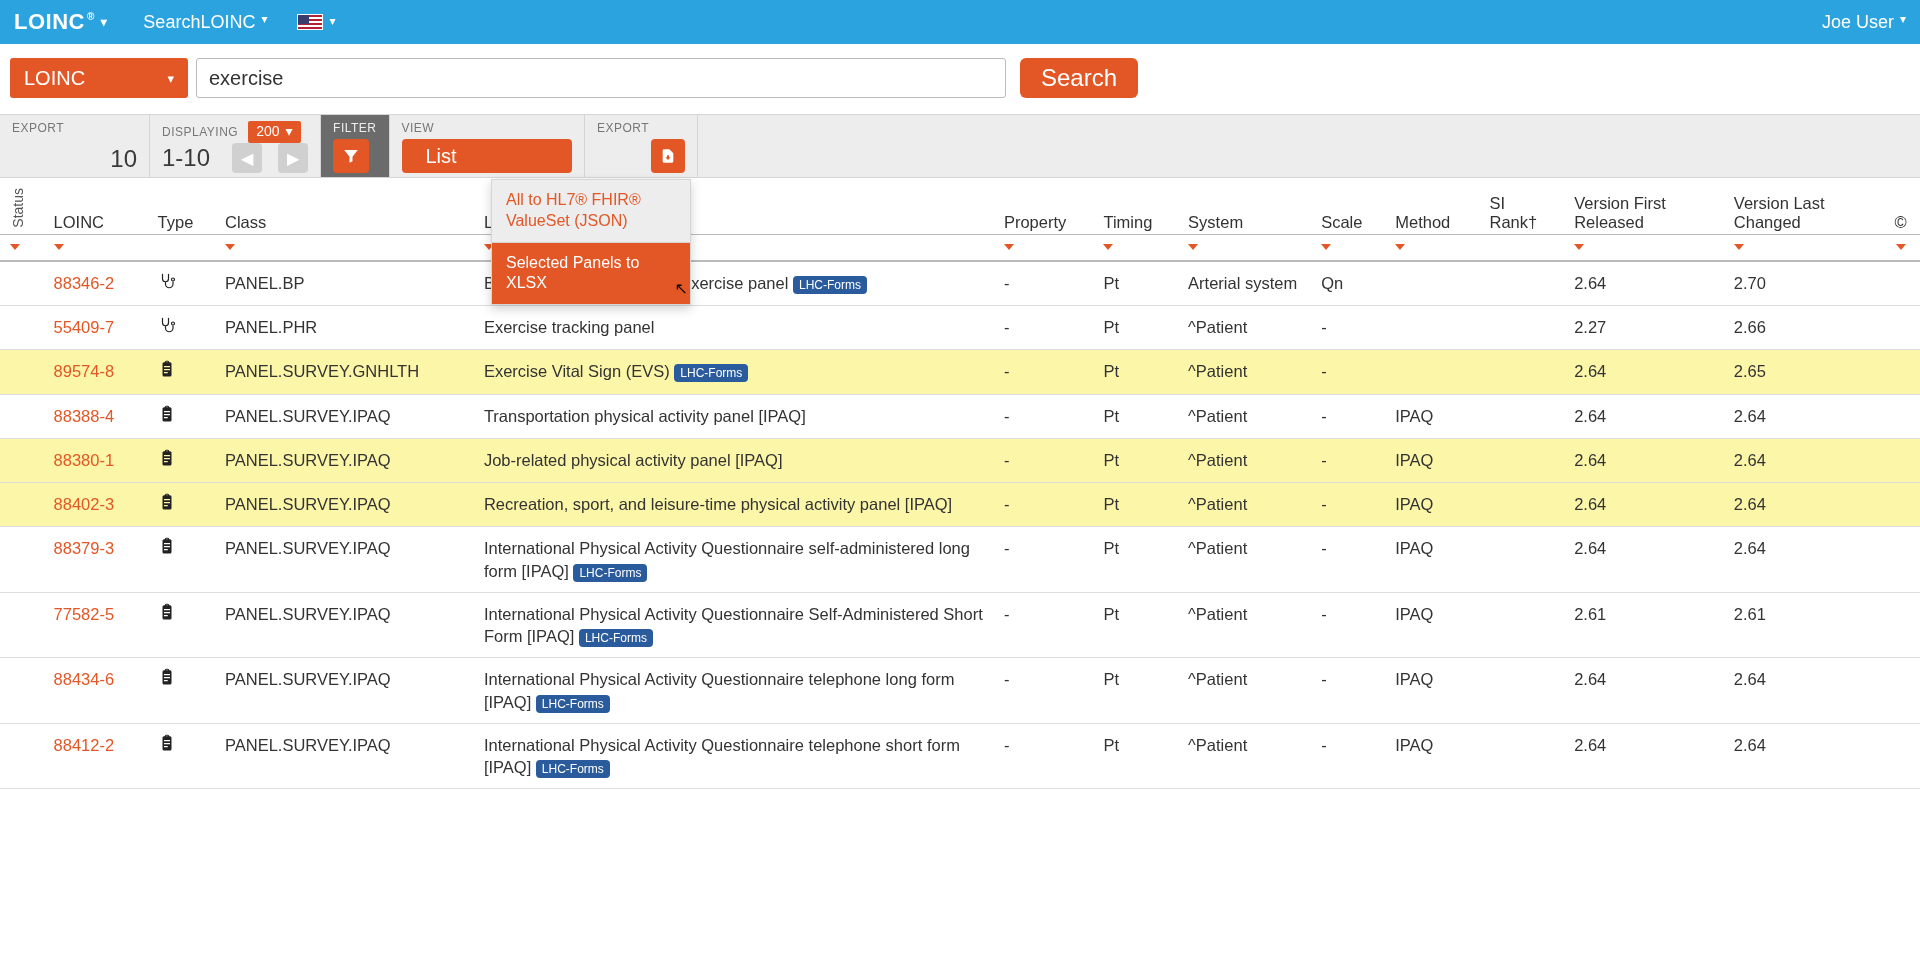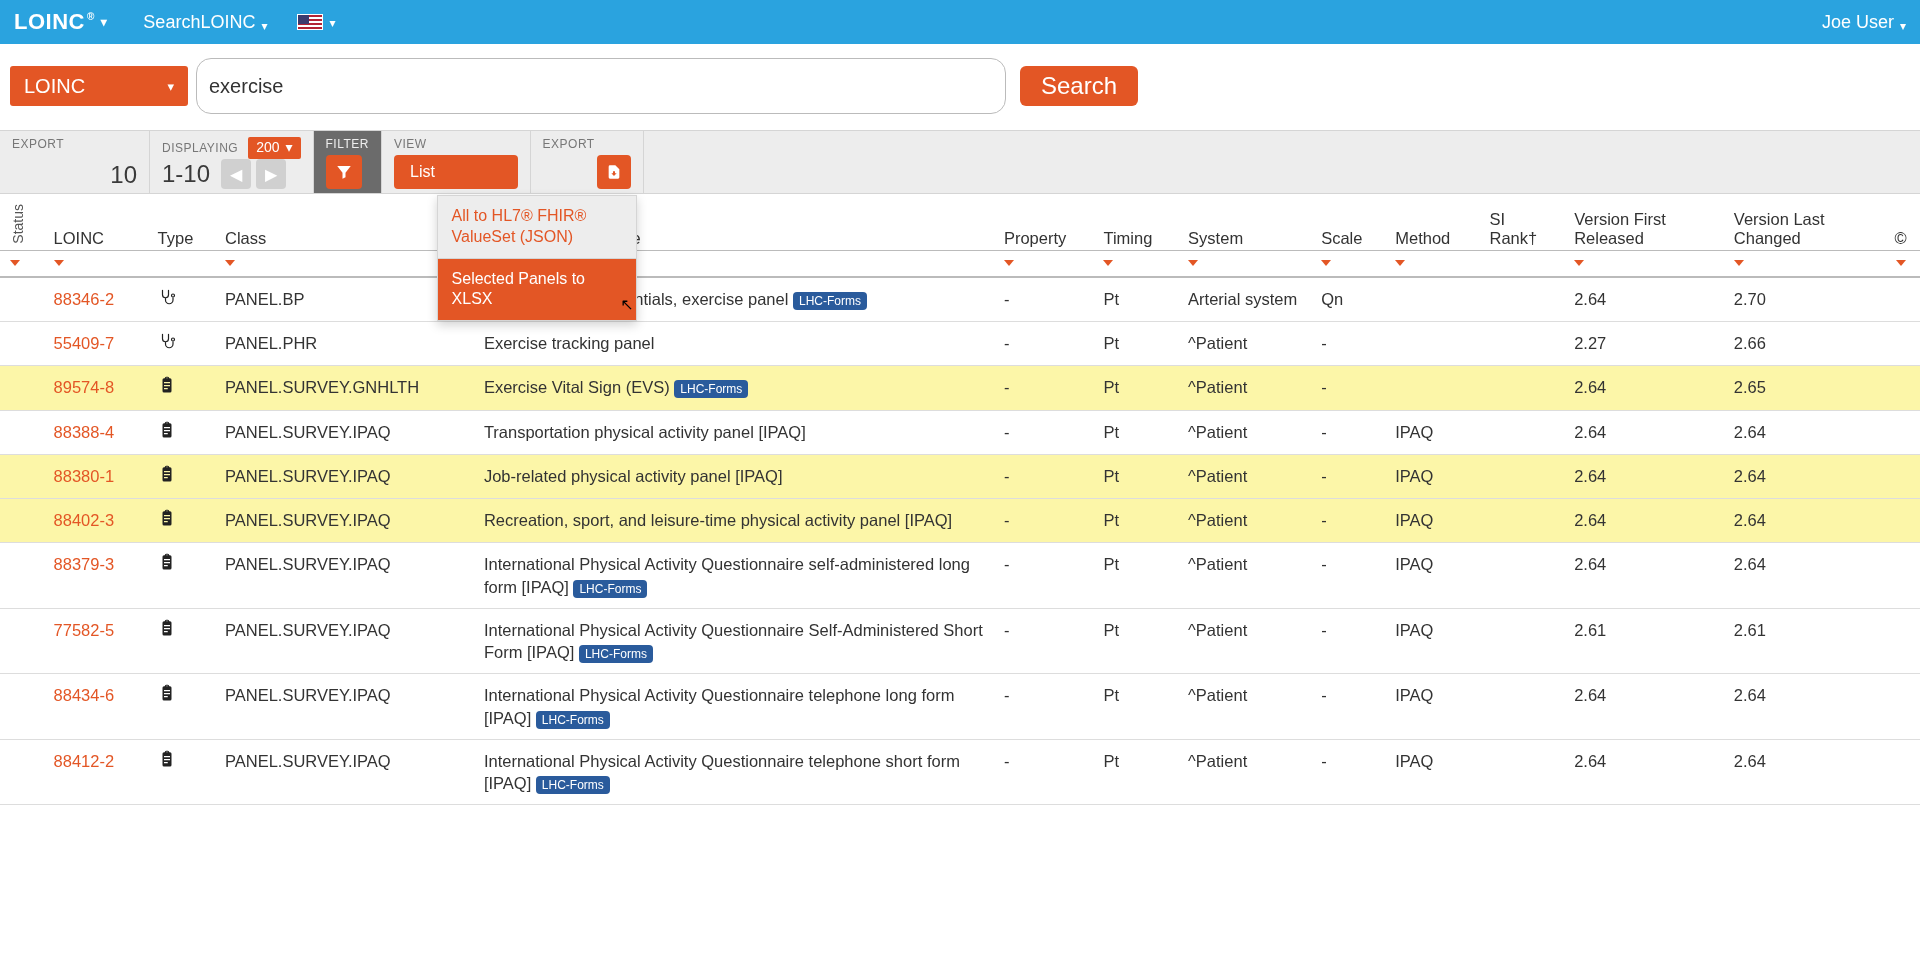--- a/index.html
+++ b/index.html
@@ -2,49 +2,49 @@
 <html><head>
 <meta charset="utf-8">
 <style>
 * { box-sizing: border-box; margin: 0; padding: 0; }
 body { font-family: "Segoe UI", -apple-system, Helvetica, Arial, sans-serif; font-size: 15px; color: #333; background: #fff; }
 
 
 .topbar { background: #2aa3df; height: 44px; display: flex; align-items: center; padding: 0 14px; color: #fff; }
 .topbar .brand { font-weight: 700; font-size: 22px; letter-spacing: 0.5px; margin-right: 6px; display:flex; align-items:center; }
 .topbar .brand span.reg { font-size: 10px; position: relative; top:-6px; margin-left:2px;}
-.topbar .item { margin-left: 30px; font-size: 18px; display:flex; align-items:flex-end; cursor:pointer;}
+.topbar .item { margin-left: 30px; font-size: 18px; display:flex; align-items:flex-start; cursor:pointer;}
 .topbar .chev { margin-left:6px; font-size:12px;}
 .topbar .spacer { flex:1; }
 .flag { width:26px; height:16px; background: linear-gradient(#b22234 0%, #b22234 100%); border:1px solid #fff; position:relative; overflow:hidden;}
 .flag::before { content:""; position:absolute; inset:0; background: repeating-linear-gradient(#b22234 0 2px, #fff 2px 4px);}
 .flag::after { content:""; position:absolute; left:0; top:0; width:11px; height:9px; background:#3c3b6e;}
 
 
 .searchrow { background: #fff; padding: 14px 10px 16px 10px; display:flex; align-items:center; gap:8px; }
 .scope { background:#e35625; color:#fff; height:40px; display:flex; align-items:center; padding:0 14px; font-size:20px; border-radius:3px; cursor:pointer; min-width:178px; justify-content:space-between;}
 .scope .chev { font-size:13px; }
-.searchinput { flex:0 0 810px; height:56px; border:1px solid #bbb; border-radius:15px; font-size:20px; padding:0 12px; color:#333; }
+.searchinput { flex:0 0 810px; height:40px; border:1px solid #bbb; border-radius:3px; font-size:20px; padding:0 12px; color:#333; }
 .searchbtn { background:#e35625; color:#fff; border:none; height:40px; padding:0 21px; font-size:24px; border-radius:6px; cursor:pointer; margin-left:6px;}
 
 
 .toolbar { background:#ededed; border-top:1px solid #d5d5d5; border-bottom:1px solid #d5d5d5; display:flex; align-items:stretch; height:64px; }
 .tb-sec { border-right:1px solid #d5d5d5; padding:6px 12px 4px 12px; display:flex; flex-direction:column; justify-content:space-between;}
 .tb-label { font-size:12px; color:#777; letter-spacing:0.5px; }
-.tb-body { display:flex; align-items:center; gap:5px; }
+.tb-body { display:flex; align-items:center; gap:16px; }
 .tb-results .count { font-size:24px; color:#3a3a3a; text-align:right; margin-top:2px;}
 .tb-display .range { font-size:24px; color:#3a3a3a; margin-right:6px;}
 .sel200 { background:#e35625; color:#fff; border:none; padding:2px 8px; font-size:14px; border-radius:2px; height:22px; display:flex; align-items:flex-start; gap:6px;}
 .navbtn { width:30px; height:30px; background:#d0d0d0; border-radius:4px; display:flex; align-items:center; justify-content:center; color:#fff; font-size:16px;}
 .tb-filter { background:#6b6b6b; }
 .tb-filter .tb-label { color:#eee; }
 .filterbtn { width:36px; height:34px; background:#e35625; border-radius:4px; display:flex; align-items:center; justify-content:center;}
 .filterbtn svg { fill:#fff; width:18px; height:18px;}
 .viewbtns { background:#e35625; border-radius:4px; display:flex; overflow:hidden; height:34px;}
-.viewbtns .vb { padding:4px 16px; font-size:16px; color:#fff; display:flex; align-items:center;}
+.viewbtns .vb { padding:4px 24px; font-size:20px; color:#fff; display:flex; align-items:center;}
 .viewbtns .vb.inactive { background:#b8b8b8;margin-top:48px; }
 .exportbtn { width:34px; height:34px; background:#e35625; border-radius:4px; display:flex; align-items:center; justify-content:center; color:#fff;}
 .exportbtn svg { fill:#fff; width:16px; height:18px;}
 .tb-export { position:relative; }
 
 
 .dropdown { position:absolute; left:-94px; top:64px; width:200px; background:#ededed; border:1px solid #d5d5d5; box-shadow:0 4px 10px rgba(0,0,0,.18); z-index:50;}
 .dropdown .dd-item { padding:10px 14px; font-size:16px; cursor:pointer; border-bottom:1px solid #d5d5d5; color:#e35625; line-height:1.3;}
 .dropdown .dd-item.sel { background:#e35625; color:#fff; border-bottom:none;}
 .cursor { position:absolute; right:2px; bottom:4px; font-size:16px; color:#000; pointer-events:none;}

